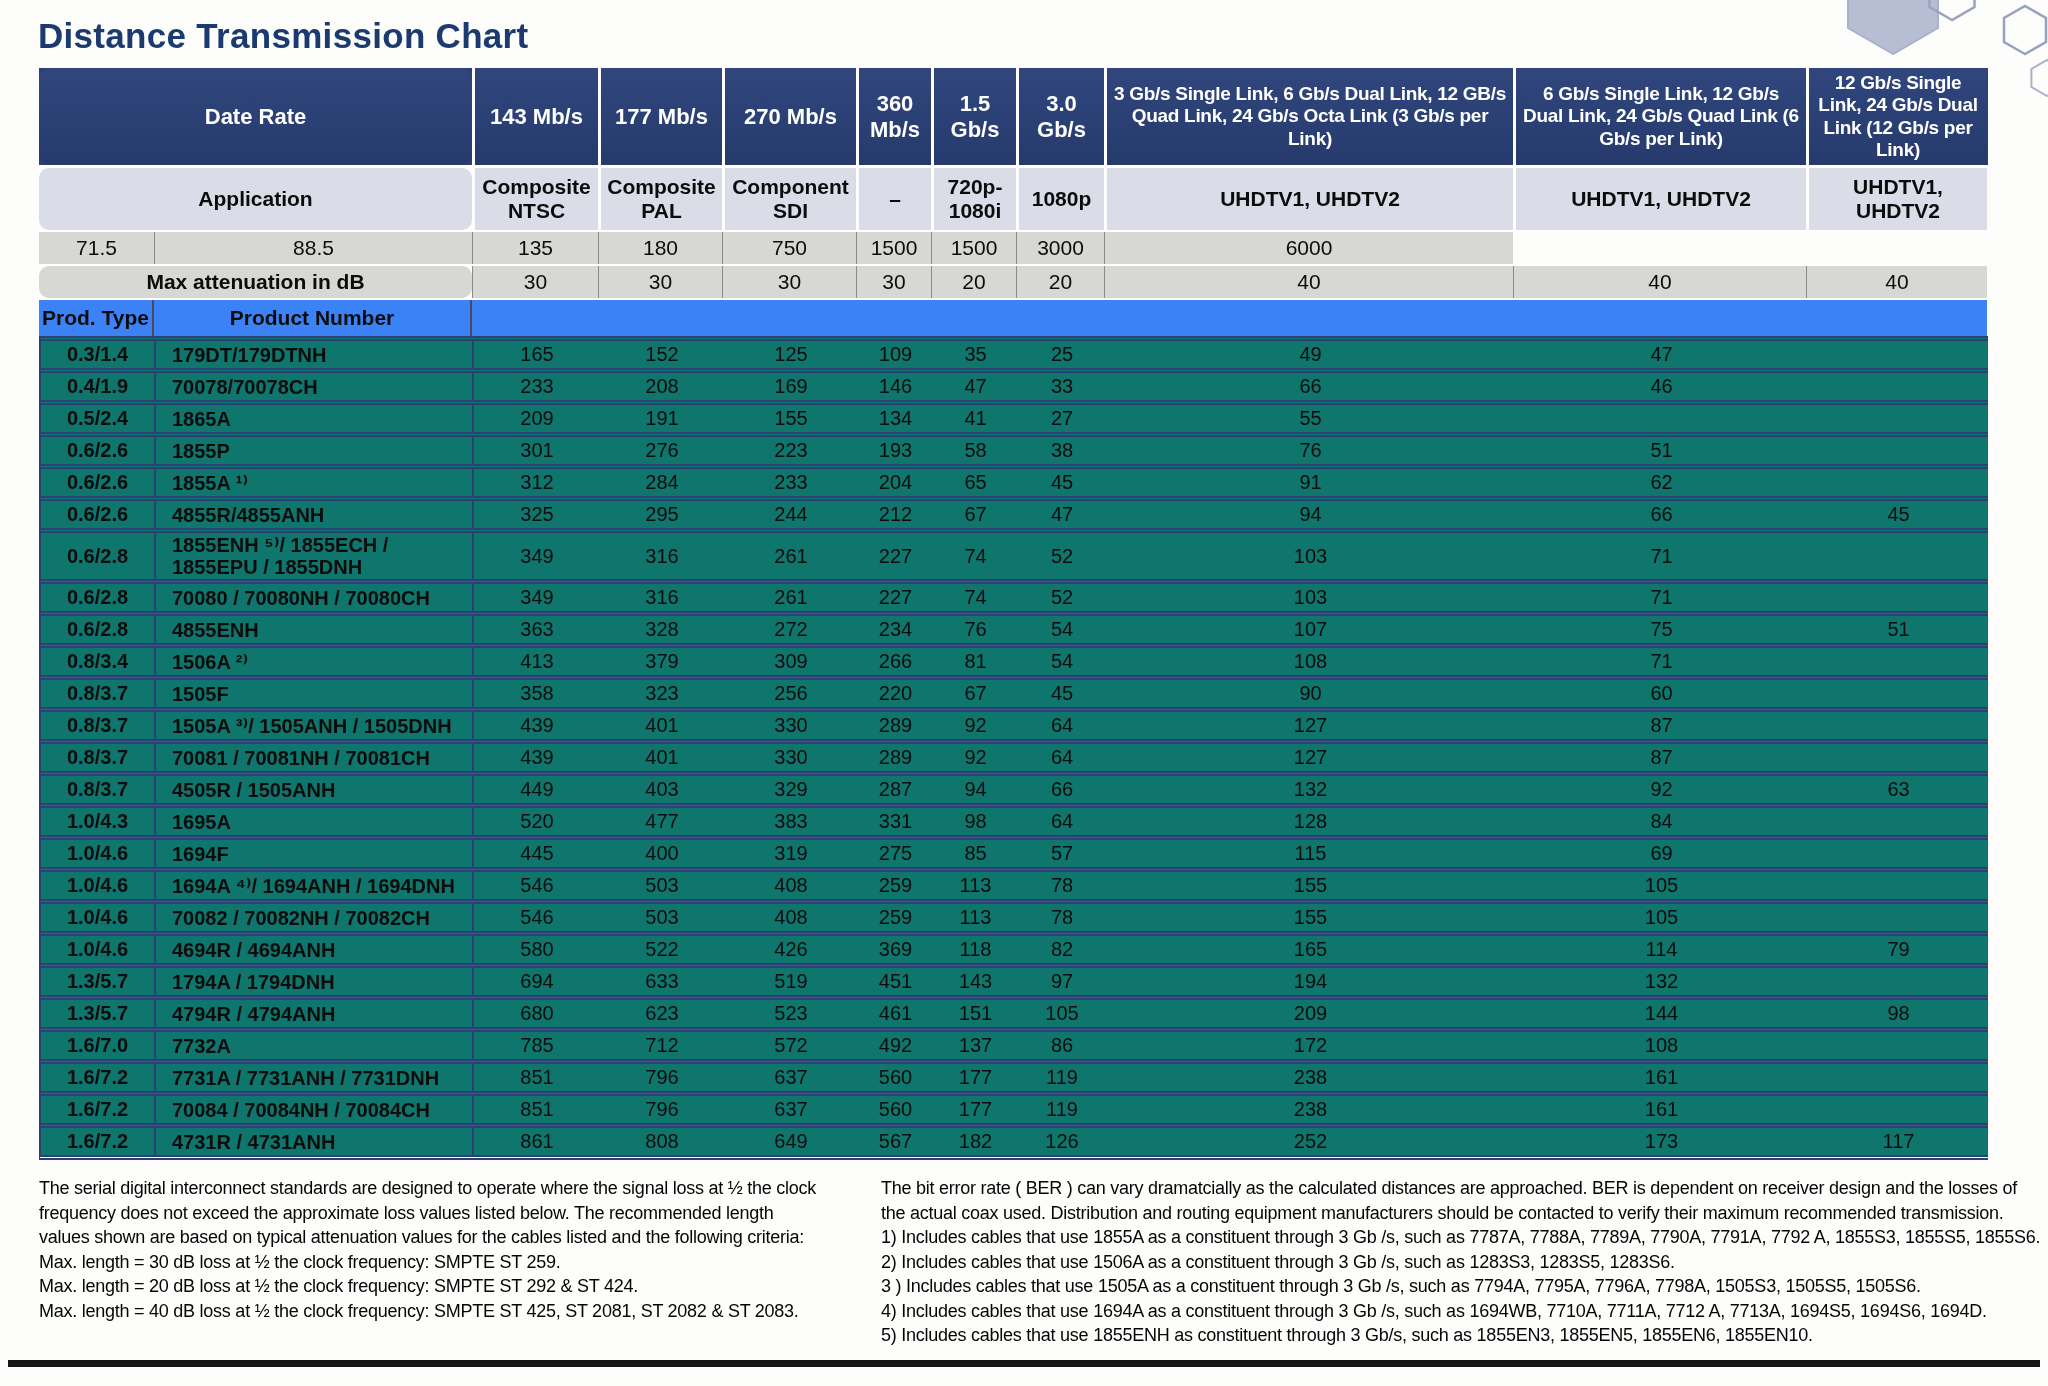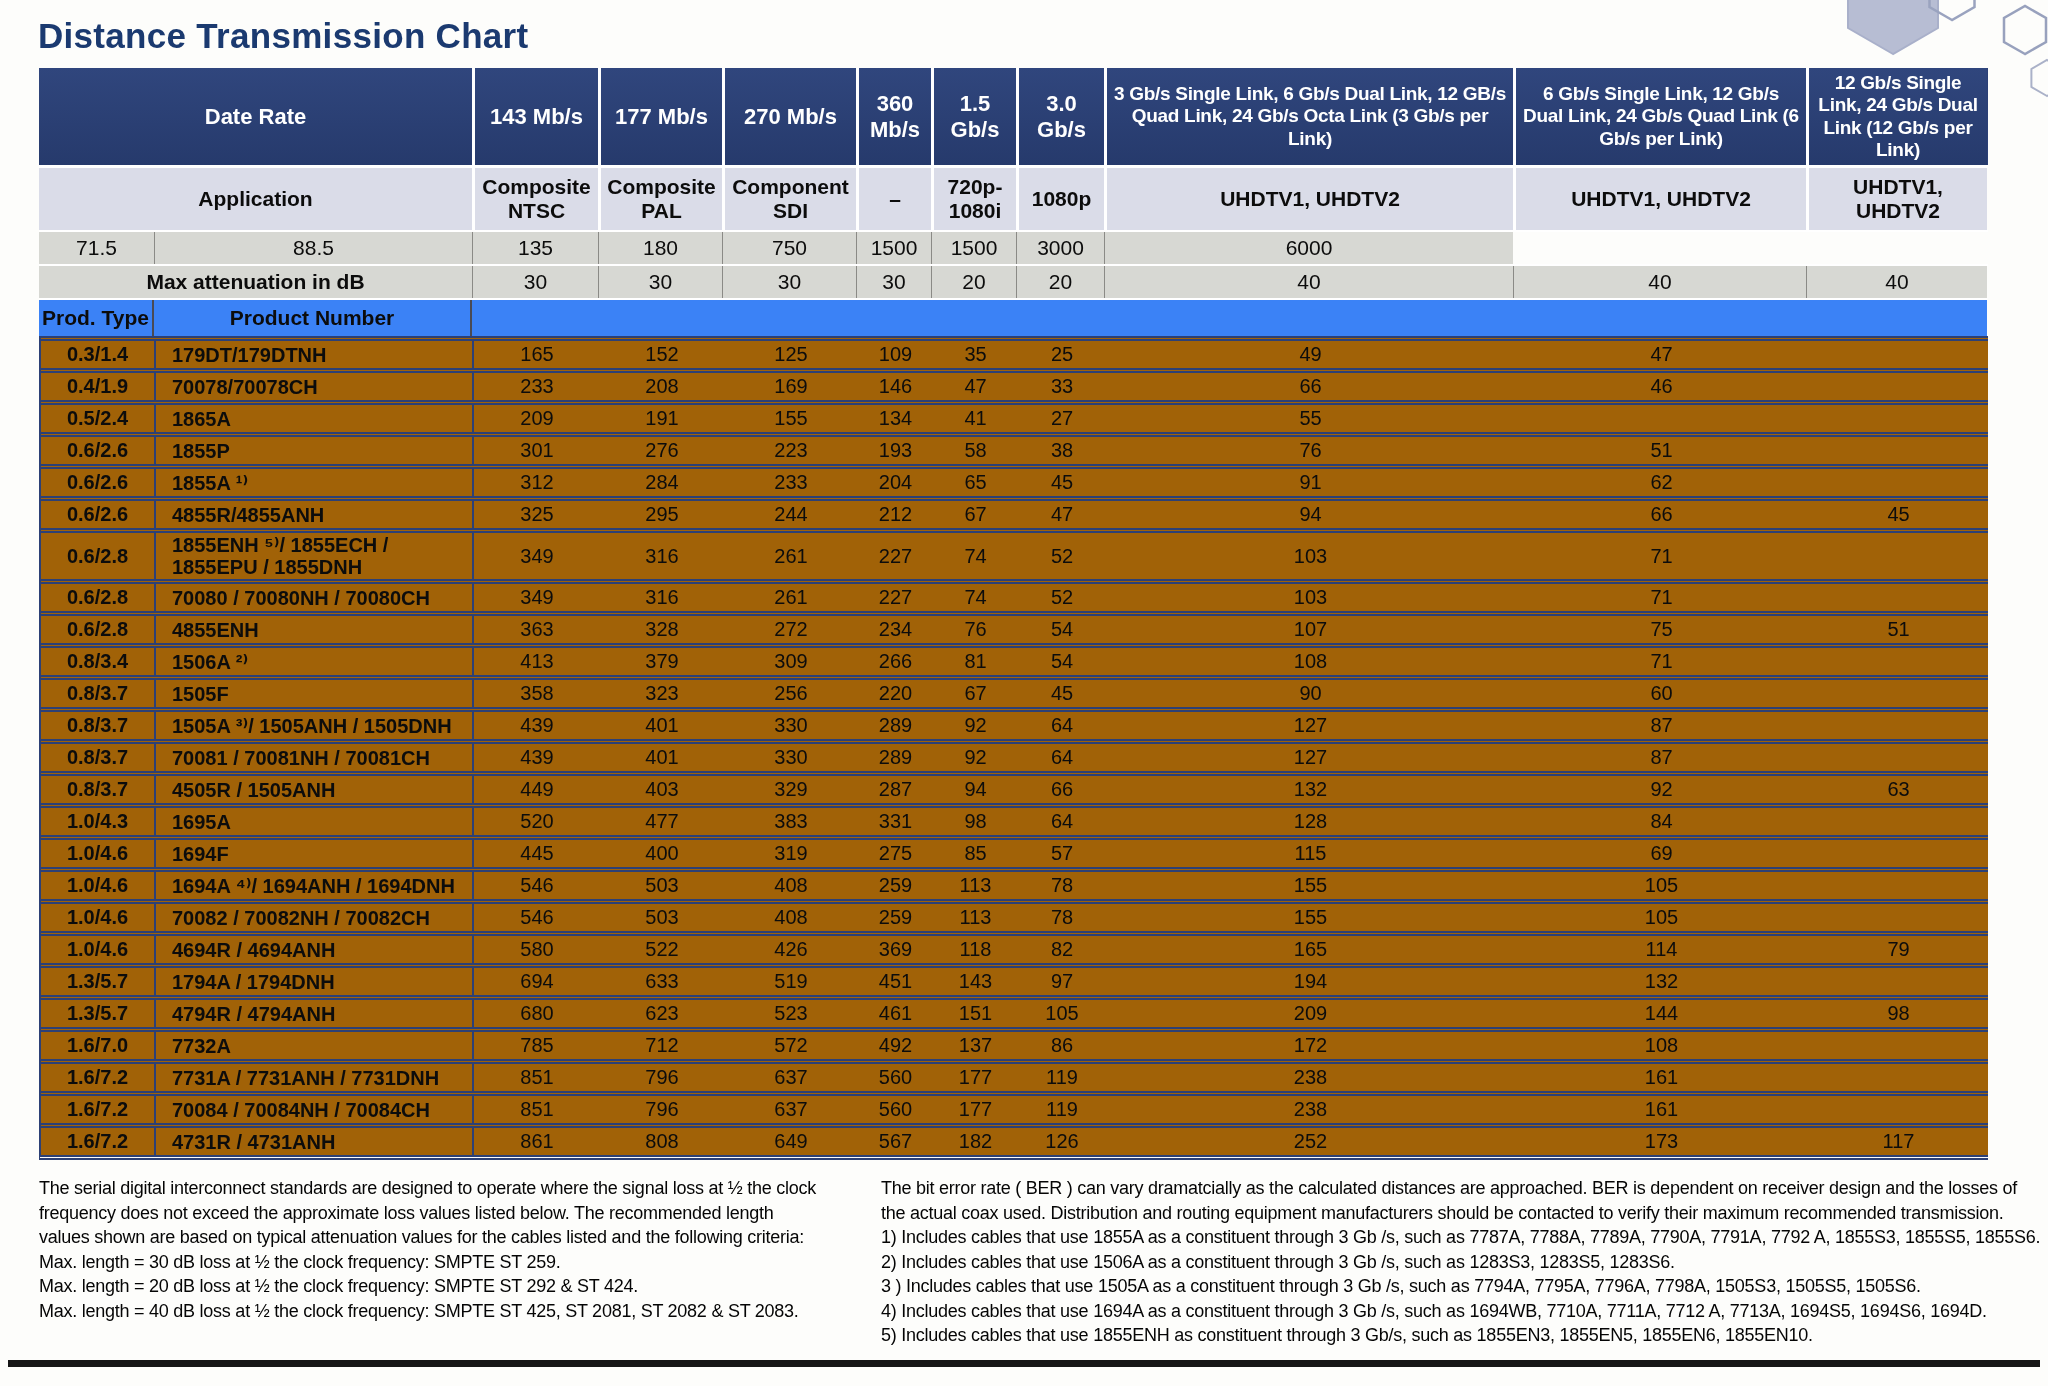--- a/index.html
+++ b/index.html
@@ -3,39 +3,39 @@
 <meta charset="utf-8">
 <style>
   html,body{margin:0;padding:0;background:#ffffff;}
   .page{position:relative;width:2048px;height:1386px;background:#fdfdfb;overflow:hidden;
         font-family:"Liberation Sans","DejaVu Sans",sans-serif;color:#0c0c0c;}
   .title{position:absolute;left:38px;top:16px;font-size:35px;font-weight:600;color:#1b3a70;letter-spacing:.3px;}
   
   .tbl{position:absolute;left:39px;top:68px;width:1949px;}
   .g{display:grid;grid-template-columns:115px 318px 126px 124px 134px 75px 85px 88px 409px 293px 181px;box-sizing:border-box;}
   .cell{box-sizing:border-box;display:flex;align-items:center;justify-content:center;text-align:center;}
-  .span2{grid-column:1/3;}
+  .span2{grid-column:1/3;border-radius:10px;}
   .row-navy{height:100px;background:#2c4076;border-bottom:3px solid #ffffff;}
   .row-navy .cell{background:linear-gradient(#30467d,#263a6c);color:#ffffff;font-weight:bold;font-size:22px;line-height:1.18;border-left:3px solid #ffffff;padding:2px 6px;}
   .row-navy .cell:first-child{border-left:none;}
   .row-navy .cell.grp{font-size:19px;letter-spacing:-0.3px;}
   .row-app{height:64px;border-bottom:2px solid #ffffff;}
   .row-app .cell{background:#dadce8;font-weight:bold;font-size:21px;line-height:1.12;border-left:3px solid #ffffff;padding:2px 4px;}
   .row-app .cell:first-child{border-left:none;}
   .row-gray{height:34px;border-bottom:2px solid #ffffff;}
   .row-gray .cell{background:#d7d8d3;font-size:21px;border-left:1px solid #8a8a86;}
   .row-gray .cell:first-child{border-left:none;}
   .row-gray .lab{font-weight:bold;}
   .row-prodhdr{height:36px;}
   .row-prodhdr .cell{background:#3b82f6;font-weight:bold;font-size:21px;}
   .row-prodhdr .cell.pt{border-right:2px solid #4a4a54;}
   .row-prodhdr .cell.pn{border-right:2px solid #4a4a54;}
   .row-prodhdr .fill{grid-column:3/12;}
   .data{border-left:2px solid #2c4076;border-bottom:5px double #2c4076;}
-  .trow{border-top:5px double #2c4076;background:#a16207;}
+  .trow{border-top:5px double #2c4076;background:#0f766e;}
   .trow .cell{min-height:27px;font-size:20px;padding:1px 2px;}
   .trow .ct{font-weight:bold;border-right:2px solid #2c4076;}
   .trow .cp{font-weight:bold;border-right:2px solid #2c4076;justify-content:flex-start;text-align:left;padding-left:16px;line-height:1.1;}
   
   .fnote{position:absolute;top:1176px;font-size:18px;line-height:24.5px;letter-spacing:-0.25px;color:#050505;}
   .fnote .ln{white-space:nowrap;}
   .fn-left{left:39px;width:835px;}
   .fn-right{left:881px;width:1160px;}
   .copyright{position:absolute;left:39px;top:1388px;font-size:20px;letter-spacing:-0.2px;}
   .bottom-rule{position:absolute;left:8px;top:1360px;width:2032px;height:7px;background:#161616;}

